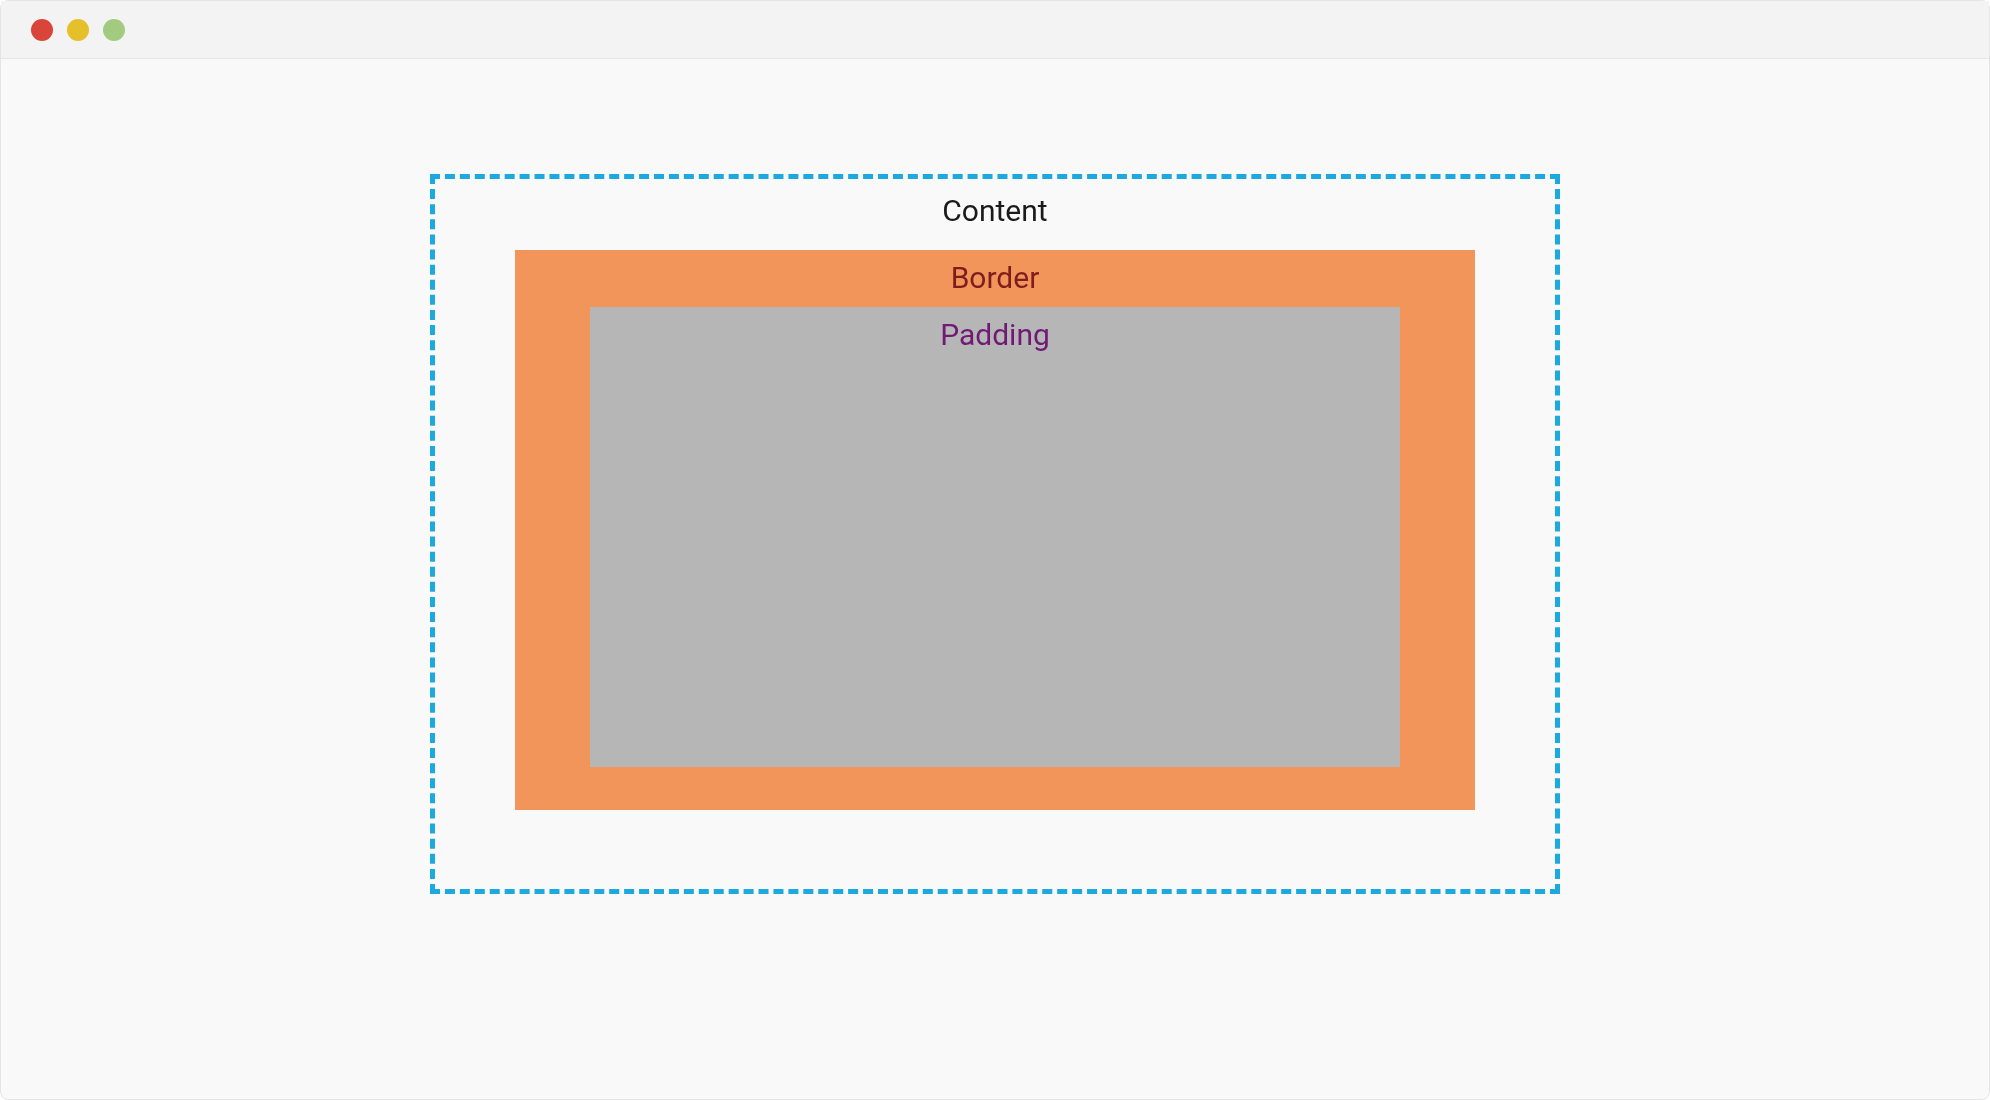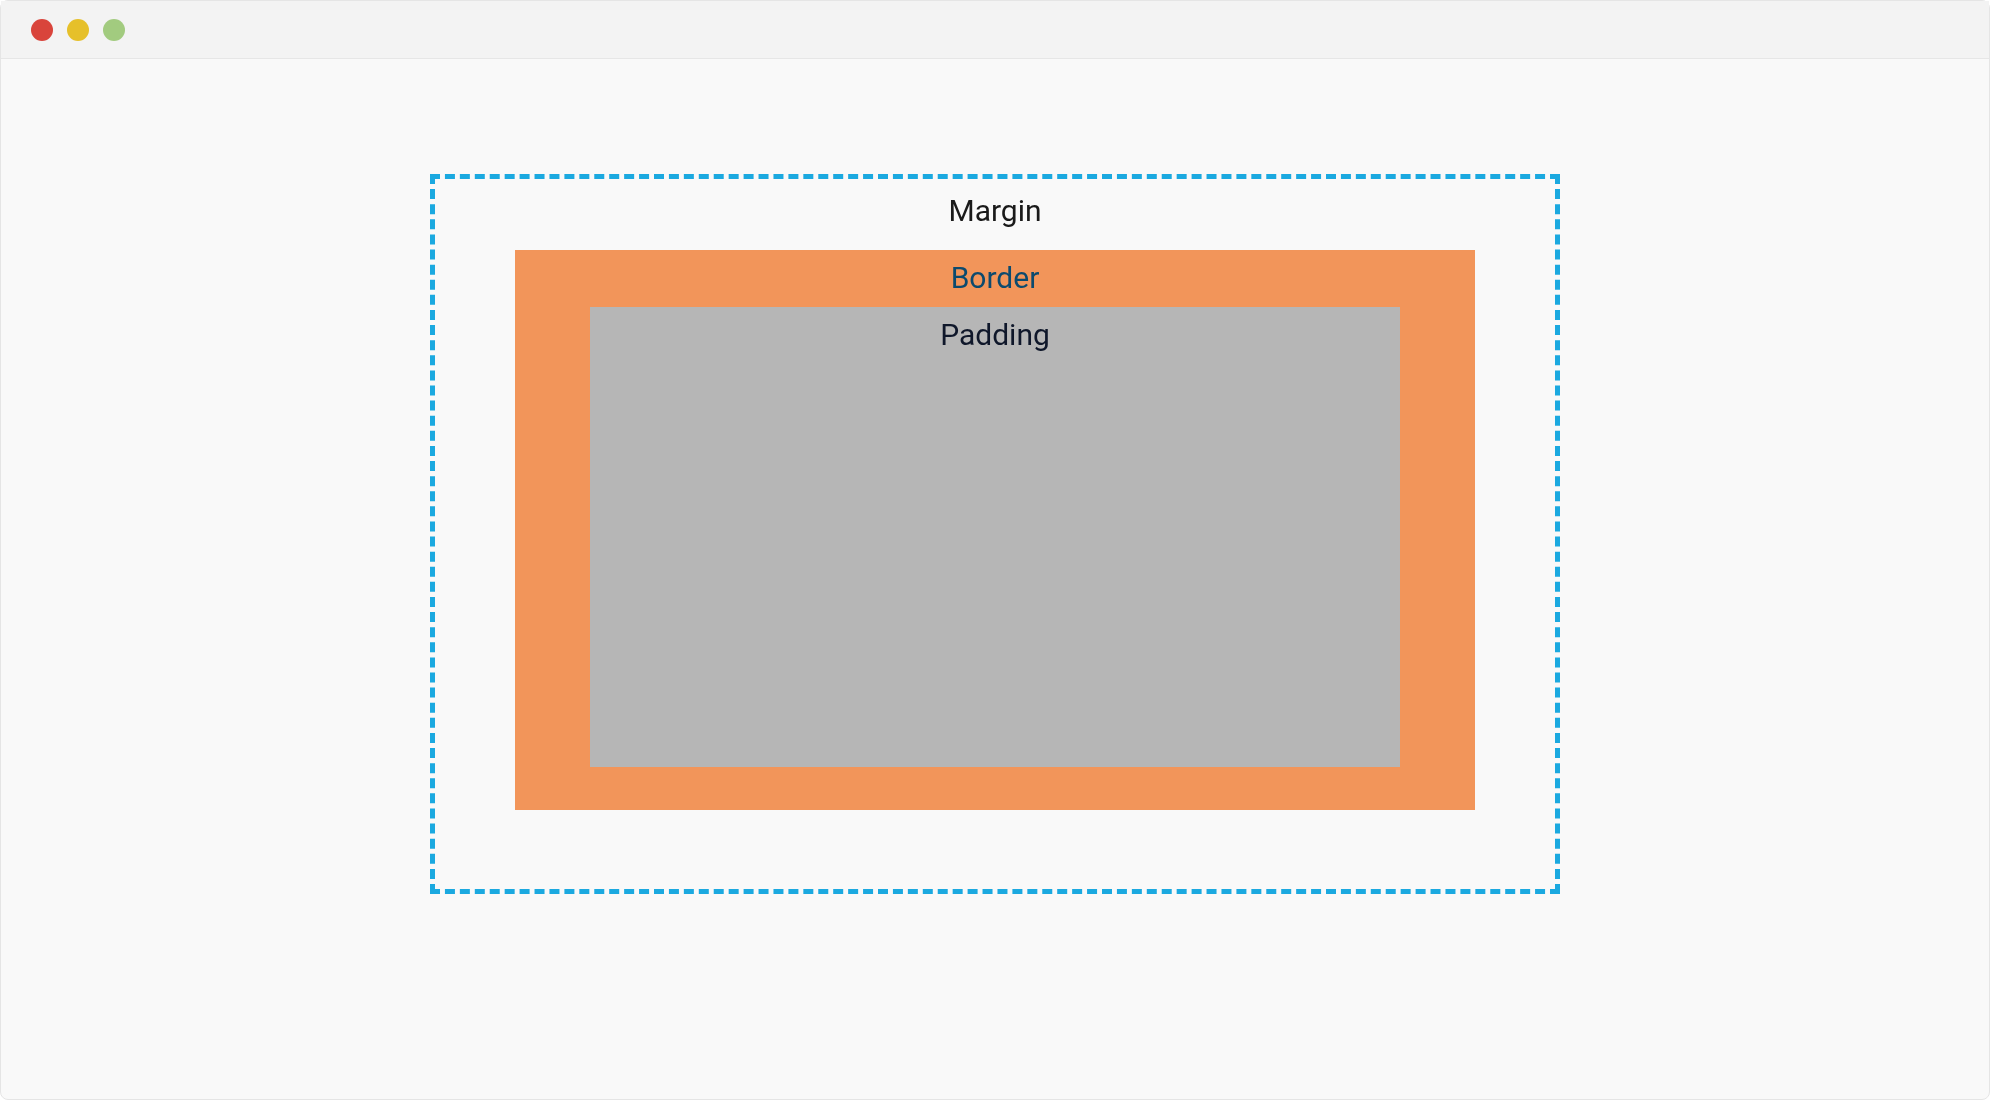--- a/index.html
+++ b/index.html
@@ -81,38 +81,38 @@
       height: 560px;
       background: #f2955a;
       display: flex;
       flex-direction: column;
       align-items: center;
       padding: 10px 0 0 0;
     }
 
     .border-label {
       font-size: 30px;
-      color: #0c4a6e;
+      color: #7f1d1d;
       font-weight: 400;
       margin-bottom: 12px;
     }
 
     .padding-box {
       width: 810px;
       height: 460px;
       background: #b6b6b6;
       display: flex;
       flex-direction: column;
       align-items: center;
       padding: 10px 0 0 0;
     }
 
     .padding-label {
       font-size: 30px;
-      color: #0f172a;
+      color: #701a75;
       font-weight: 400;
       margin-bottom: 16px;
     }
 
     .content-box {
       width: 605px;
       height: 215px;
       background: #f2f2f2;
       display: flex;
       align-items: center;
@@ -132,21 +132,21 @@
   <div class="titlebar">
     <div class="traffic-light traffic-red"></div>
     <div class="traffic-light traffic-yellow"></div>
     <div class="traffic-light traffic-green"></div>
   </div>
 
   <div class="content-area">
     <div class="box-model">
 
       <div class="margin-box">
-        <div class="margin-label">Margin</div>
+        <div class="margin-label">Content</div>
 
         <div class="border-box">
           <div class="border-label">Border</div>
 
           <div class="padding-box">
             <div class="padding-label">Padding</div>
 
           </div>
         </div>
       </div>

